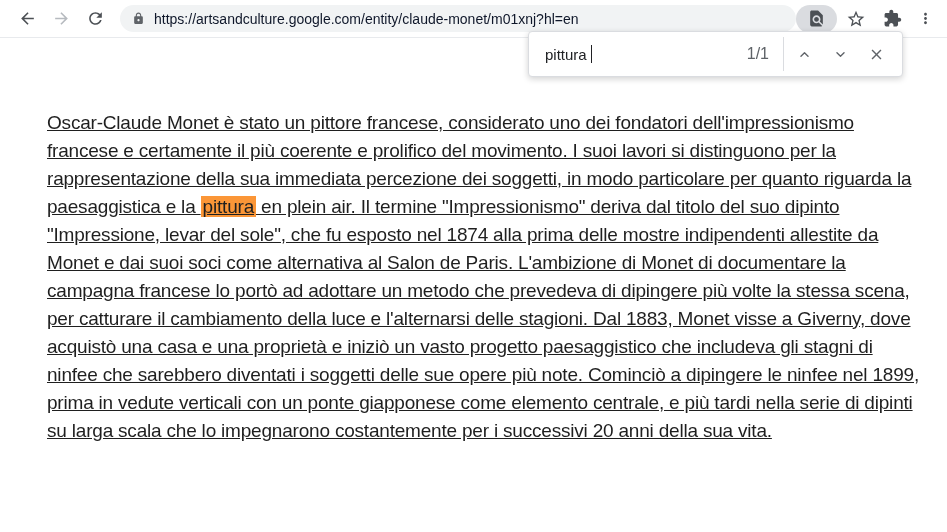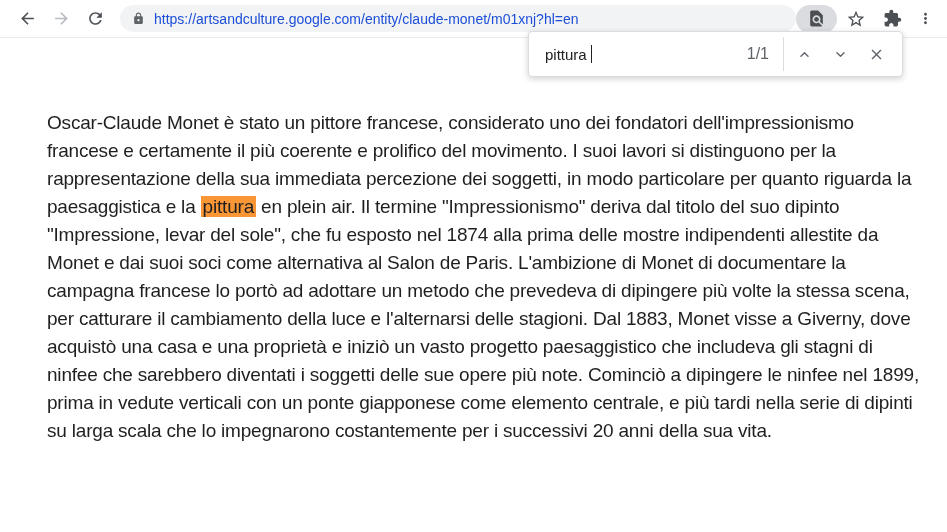--- a/index.html
+++ b/index.html
@@ -19,21 +19,21 @@
     width:34px; height:34px; border:none; background:transparent;
     display:flex; align-items:center; justify-content:center; flex:0 0 auto;
     padding:0; cursor:pointer;
   }
   .omnibox {
     margin-left:8px; width:676px; height:27px; border-radius:14px;
     background:#F1F3F4; display:flex; align-items:center;
     padding:0 12px; gap:9px; flex:0 0 auto;
   }
   .omnibox .url {
-    font-size:14px; color:#1d4ed8; white-space:nowrap; overflow:hidden;
+    font-size:14px; color:#0f172a; white-space:nowrap; overflow:hidden;
   }
   .tb-right { margin-left:auto; display:flex; align-items:center; gap:2px; }
   .find-pill {
     width:41px; height:28px; border-radius:14px; background:#DADCE0;
     display:flex; align-items:center; justify-content:center;
     border:none; padding:0; cursor:pointer;
   }
   
   .findbar {
     position:absolute; left:528px; top:31px; width:375px; height:46px;
@@ -49,21 +49,21 @@
   }
   .find-count { font-size:16px; color:#5F6368; margin-right:14px; }
   .find-divider { width:1px; height:34px; background:#DADCE0; margin-right:2px; }
   .find-btn {
     width:36px; height:36px; border:none; background:transparent; padding:0;
     display:flex; align-items:center; justify-content:center; cursor:pointer;
   }
   
   .article {
     position:absolute; left:47px; top:109px; width:875px;
-    font-size:19px; line-height:28px; color:#1f1f1f; letter-spacing:-0.2px;
+    font-size:19px; line-height:28px; color:#1f1f1f; letter-spacing:-0.2px;text-decoration:underline;
   }
   .hl { background:#FB9637; color:#1f1f1f; padding:0 2px; }
 </style>
 </head>
 <body>
 
 <div class="screen">
 
   <div class="toolbar">
     <button class="tb-btn">

